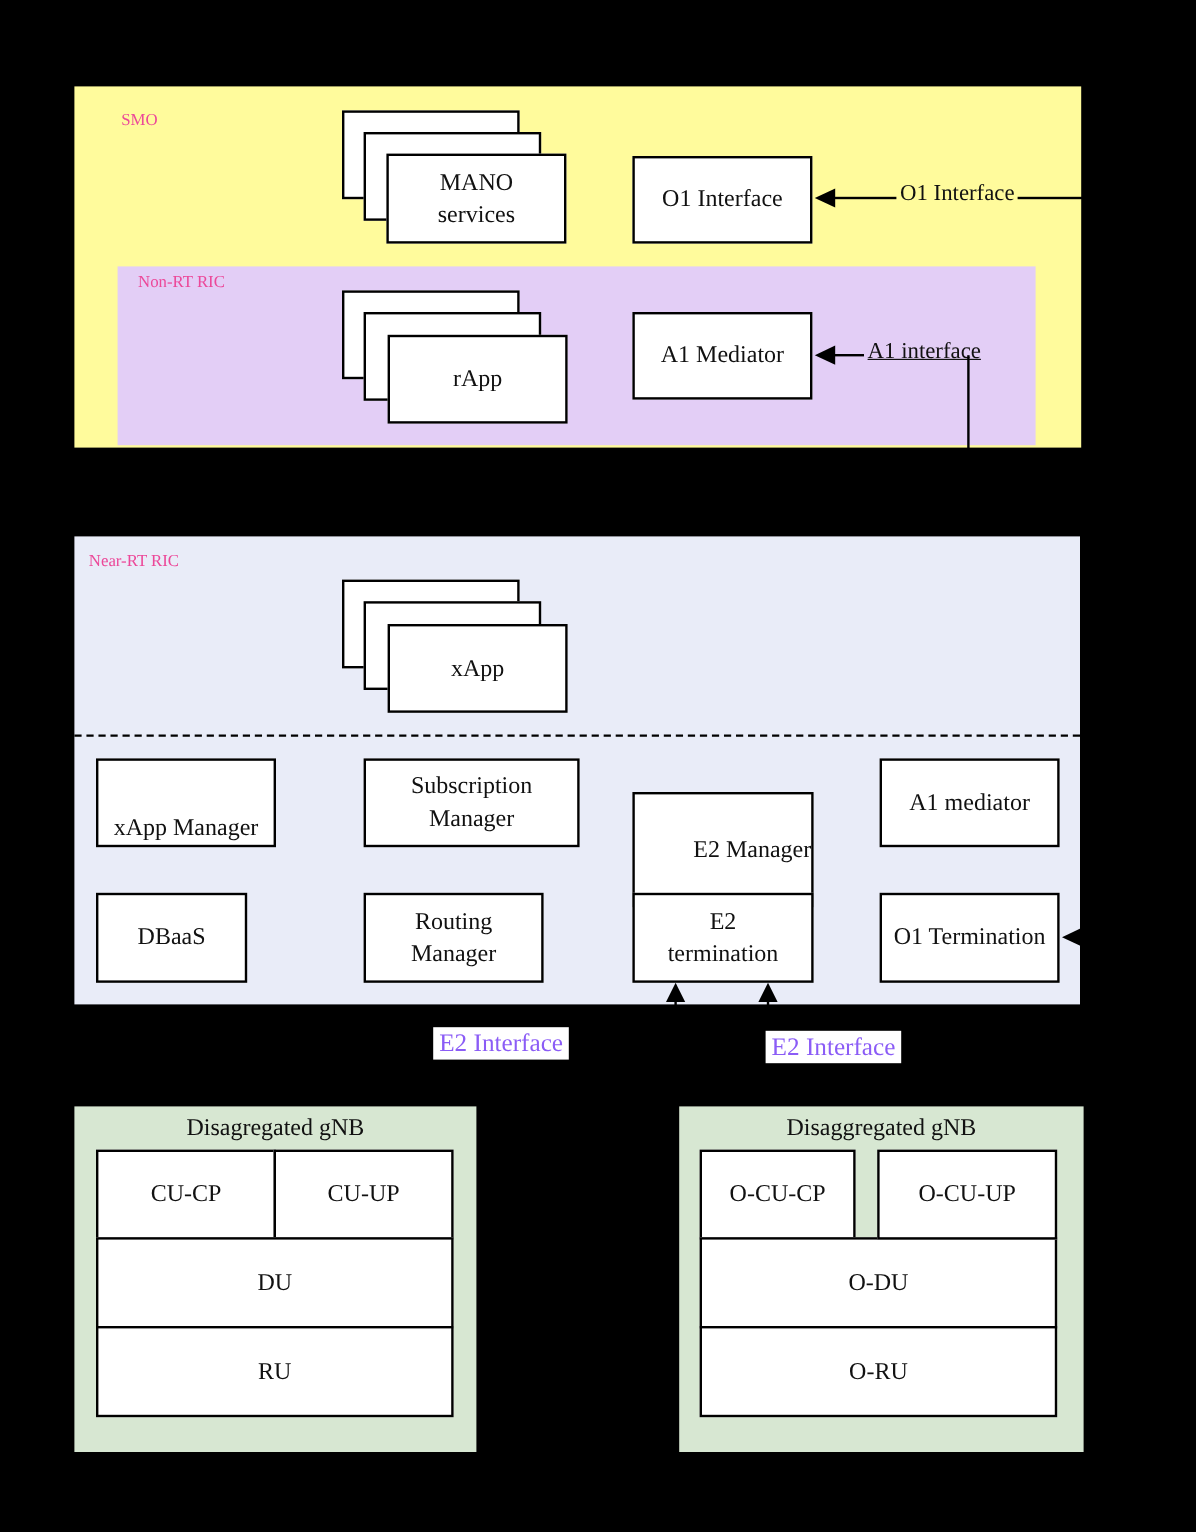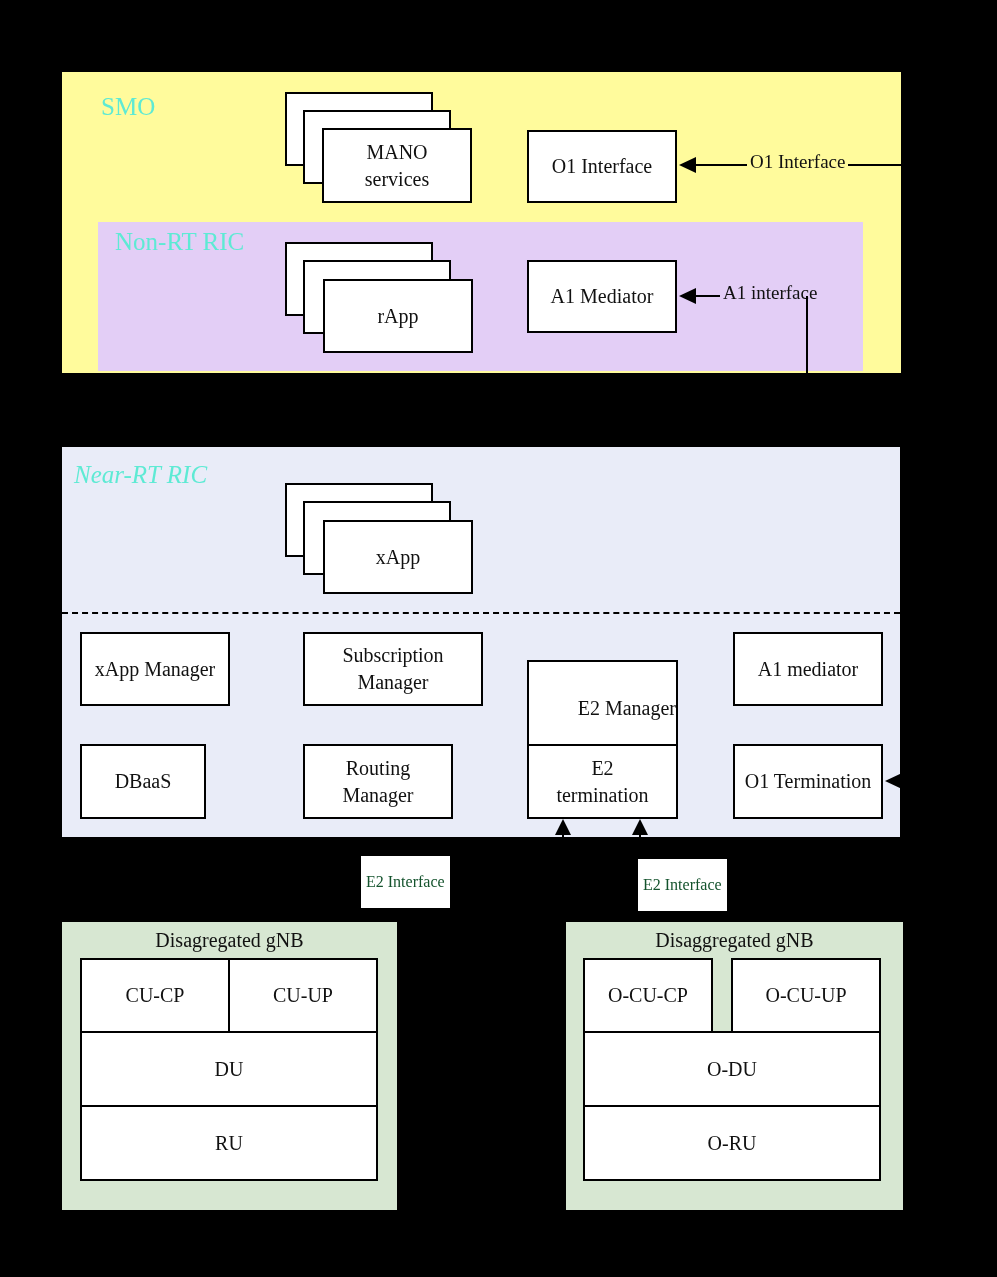--- a/index.html
+++ b/index.html
@@ -1,38 +1,38 @@
 <!DOCTYPE html>
 <html><head>
 <meta charset="utf-8">
 <style>
   html,body{margin:0;padding:0;background:#000;}
   #canvas{
     position:relative;width:997px;height:1277px;background:#000;overflow:hidden;
     font-family:"Liberation Serif","DejaVu Serif",serif;color:#111;
   }
   .region{position:absolute;}
-  .region-label{position:absolute;font-size:25px;color:#5eead4;white-space:nowrap;}
+  .region-label{position:absolute;font-size:14px;color:#ec4899;white-space:nowrap;}
   .box{
     position:absolute;background:#fff;border:2px solid #000;
     display:flex;flex-direction:column;align-items:center;justify-content:center;
     text-align:center;font-size:20px;line-height:1.35;box-sizing:border-box;
   }
   .box span{display:block;}
   .hline{position:absolute;height:2px;background:#000;}
   .vline{position:absolute;width:2px;background:#000;}
   .dashline{position:absolute;height:0;border-top:2px dashed #000;}
   .arr-left{position:absolute;width:0;height:0;
     border-top:8px solid transparent;border-bottom:8px solid transparent;border-right:17px solid #000;}
   .arr-down{position:absolute;width:0;height:0;
     border-left:8px solid transparent;border-right:8px solid transparent;border-top:16px solid #000;}
   .arr-up{position:absolute;width:0;height:0;
     border-left:8px solid transparent;border-right:8px solid transparent;border-bottom:16px solid #000;}
   .line-label{position:absolute;font-size:19px;white-space:nowrap;padding:0 3px;}
-  .e2-label{position:absolute;font-size:16px;white-space:nowrap;background:#fff;color:#14532d;padding:17px 5px;}
+  .e2-label{position:absolute;font-size:21px;white-space:nowrap;background:#fff;color:#8b5cf6;padding:1px 5px;}
   .gnb-title{position:absolute;width:100%;top:7px;text-align:center;font-size:20px;}
 </style>
 </head>
 <body>
 
 <div id="canvas">
 
   <div class="region" style="left:62px;top:72px;width:839px;height:301px;background:#fffb9c;"></div>
   <div class="region-label" style="left:101px;top:93px;">SMO</div>
 
@@ -57,36 +57,36 @@
   <div class="box" style="left:303px;top:260px;width:148px;height:74px;"></div>
   <div class="box" style="left:323px;top:279px;width:150px;height:74px;">
     <span>rApp</span>
   </div>
 
   <div class="box" style="left:527px;top:260px;width:150px;height:73px;">
     <span>A1 Mediator</span>
   </div>
   <div class="hline" style="left:693px;top:295px;width:115px;"></div>
   <div class="arr-left" style="left:679px;top:288px;"></div>
-  <div class="line-label" style="left:720px;top:282px;background:#e3cef6;">A1 interface</div>
+  <div class="line-label" style="left:720px;top:282px;background:#e3cef6;text-decoration:underline;">A1 interface</div>
   <div class="vline" style="left:806px;top:296px;height:322px;"></div>
   <div class="arr-down" style="left:799px;top:614px;"></div>
 
   <div class="region" style="left:62px;top:447px;width:838px;height:390px;background:#e9ecf8;"></div>
-  <div class="region-label" style="left:74px;top:461px;font-style:italic;">Near-RT RIC</div>
+  <div class="region-label" style="left:74px;top:461px;">Near-RT RIC</div>
 
   <div class="box" style="left:285px;top:483px;width:148px;height:74px;"></div>
   <div class="box" style="left:303px;top:501px;width:148px;height:74px;"></div>
   <div class="box" style="left:323px;top:520px;width:150px;height:74px;">
     <span>xApp</span>
   </div>
 
   <div class="dashline" style="left:62px;top:612px;width:838px;"></div>
 
-  <div class="box" style="left:80px;top:632px;width:150px;height:74px;">
+  <div class="box" style="left:80px;top:632px;width:150px;height:74px;justify-content:flex-end;">
     <span>xApp Manager</span>
   </div>
   <div class="box" style="left:303px;top:632px;width:180px;height:74px;">
     <span>Subscription</span>
     <span>Manager</span>
   </div>
   <div class="box" style="left:527px;top:660px;width:151px;height:96px;align-items:flex-end;">
     <span>E2 Manager</span>
   </div>
   <div class="box" style="left:733px;top:632px;width:150px;height:74px;">

